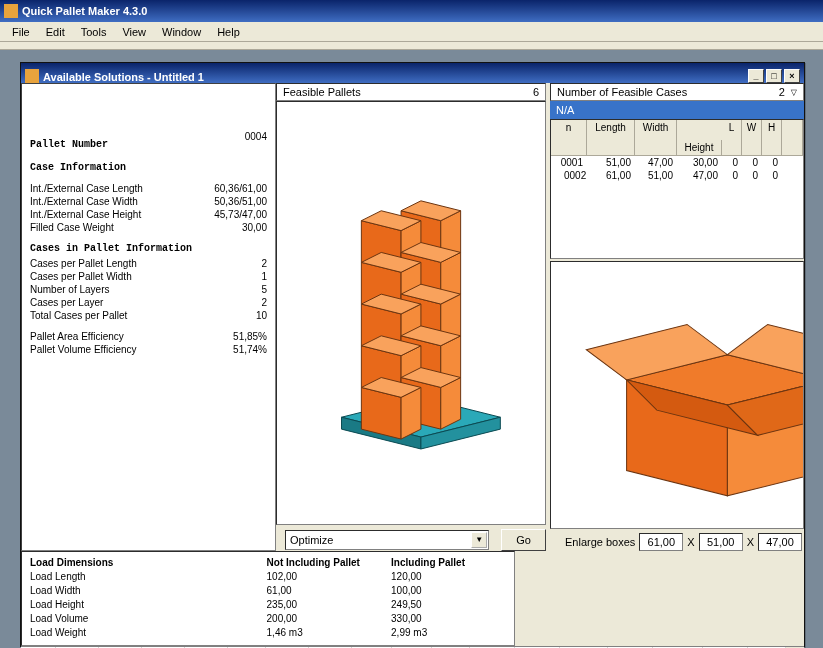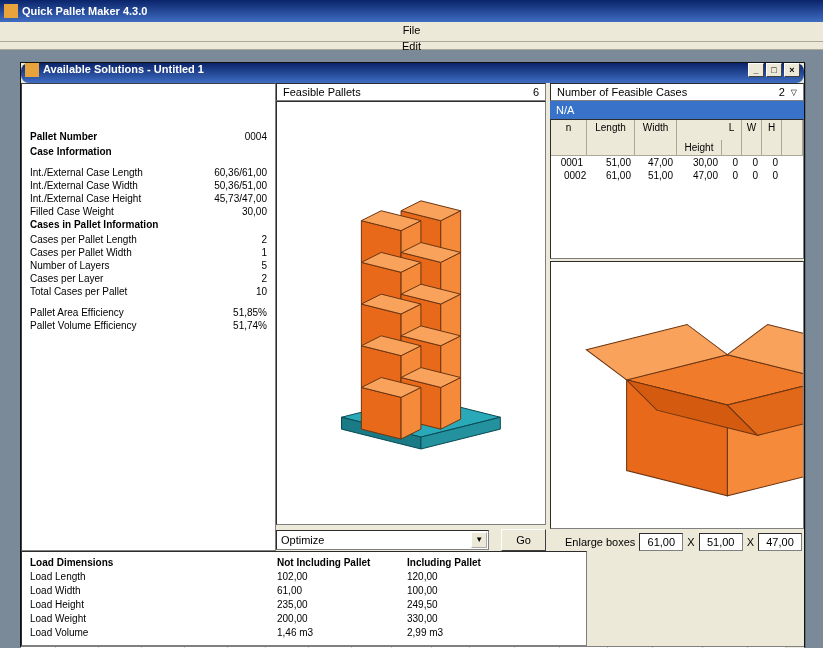--- a/index.html
+++ b/index.html
@@ -1,41 +1,41 @@
 <!DOCTYPE html>
 <html><head>
 <meta charset="utf-8">
 <style>
 * { box-sizing: border-box; margin: 0; padding: 0; }
 body { font-family: Tahoma, Arial, sans-serif; font-size: 11px; background: #ece9d8; width: 823px; height: 648px; overflow: hidden; }
 
 .titlebar { background: linear-gradient(to bottom, #0a246a, #3f6dc2); color: #fff; height: 22px; display: flex; align-items: center; padding: 0 4px; font-weight: bold; font-size: 11px; }
 .titlebar .icon { width: 14px; height: 14px; background: #e8a33d; margin-right: 4px; display: inline-block; }
-.menubar { background: #ece9d8; height: 20px; display: flex; align-items: center; padding: 0 4px; border-bottom: 1px solid #aca899; flex-direction: column; }
+.menubar { background: #ece9d8; height: 20px; display: flex; align-items: center; padding: 0 4px; border-bottom: 1px solid #aca899; }
 .menubar span { padding: 2px 8px; cursor: default; }
 .toolbar { background: #ece9d8; height: 8px; border-bottom: 1px solid #aca899; }
 
 .workspace { position: relative; background: #7a8a99; height: 598px; }
 
 .child-window { position: absolute; left: 20px; top: 12px; width: 785px; height: 585px; background: #ece9d8; border: 1px solid #111; box-shadow: 1px 1px 0 rgba(0,0,0,.2); }
-.child-titlebar { background: linear-gradient(to bottom, #0a246a, #3f6dc2); color: #fff; height: 20px; display: flex; align-items: flex-start; padding: 0 4px; font-weight: bold; font-size: 11px; border-radius: 8px; }
+.child-titlebar { background: linear-gradient(to bottom, #0a246a, #3f6dc2); color: #fff; height: 20px; display: flex; align-items: flex-end; padding: 0 4px; font-weight: bold; font-size: 11px; }
 .child-titlebar .spacer { flex: 1; }
 .winbtn { width: 16px; height: 14px; background: #ece9d8; border: 1px solid #fff; border-right-color:#404040; border-bottom-color:#404040; margin-left: 2px; font-size: 9px; text-align: center; line-height: 12px; color:#000; font-family: Arial; }
 
 .content { display: flex; height: calc(100% - 20px - 95px); }
 .left-panel { width: 255px; border: 1px solid #808080; border-top-color:#404040; border-left-color:#404040; margin: 0; background: #fff; padding: 6px 8px; font-size: 10px; line-height: 13px; }
-.left-panel .hdr { font-weight: bold; margin-top: 0; margin-bottom: 2px; }
+.left-panel .hdr { font-weight: bold; margin-top: 8px; margin-bottom: 2px; font-family: Liberation Mono, monospace; }
 .kv { display: flex; justify-content: space-between; }
 .kv span:last-child { text-align: right; min-width: 70px; }
 
 .mid-panel { width: 270px; display: flex; flex-direction: column; }
 .mid-header { display: flex; background: #fff; border: 1px inset #808080; height: 18px; align-items: center; padding: 0 6px; font-size: 11px; }
 .mid-header span:first-child { flex: 1; }
 .viz { flex: 1; background: #fff; border: 1px inset #808080; position: relative; overflow: hidden; }
-.opt-row { display: flex; align-items: center; gap: 12px; padding: 4px 0 0 0; }
+.opt-row { display: flex; align-items: center; gap: 12px; padding: 4px 0 0 0; margin-left: 9px; }
 .combo { flex: 1; height: 20px; background: #fff; border: 1px inset #808080; display: flex; align-items: center; padding: 0 4px; font-size: 11px; position: relative; }
 .combo .arrow { position: absolute; right: 1px; top: 1px; width: 16px; height: 16px; background: #ece9d8; border: 1px outset #fff; text-align: center; font-size: 8px; line-height: 14px; }
 .btn { height: 22px; padding: 0 14px; background: #ece9d8; border: 1px solid #404040; border-top-color:#fff; border-left-color:#fff; font-size: 11px; cursor: default; }
 
 .right-panel { flex: 1; display: flex; flex-direction: column; margin-left: 4px; }
 .r-header { display: flex; background: #fff; border: 1px inset #808080; height: 18px; align-items: center; padding: 0 6px; font-size: 11px; }
 .r-header span:first-child { flex: 1; }
 .r-sub { background: #3873c9; color: #fff; height: 18px; display: flex; align-items: center; padding: 0 6px; font-size: 11px; }
 .r-sub span:first-child { flex: 1; }
 .r-table { background: #fff; border: 1px inset #808080; height: 140px; font-size: 10px; }
@@ -284,28 +284,28 @@
           <input value="61,00" style="">
           <span>X</span>
           <input value="51,00" style="">
           <span>X</span>
           <input value="47,00" style="">
         </div>
       </div>
     </div>
 
     <div style="display:flex;">
-      <div class="load-panel" style="width:566px;">
+      <div class="load-panel" style="width:494px;">
         <div class="load-col1">
           <div class="hdr">Load Dimensions</div>
           <div>Load Length</div>
           <div>Load Width</div>
           <div>Load Height</div>
+          <div>Load Volume</div>
           <div>Load Weight</div>
-          <div>Load Volume</div>
         </div>
         <div class="load-col2">
           <div class="hdr">Not Including Pallet</div>
           <div>102,00</div>
           <div>61,00</div>
           <div>235,00</div>
           <div>200,00</div>
           <div>1,46 m3</div>
         </div>
         <div class="load-col3">

